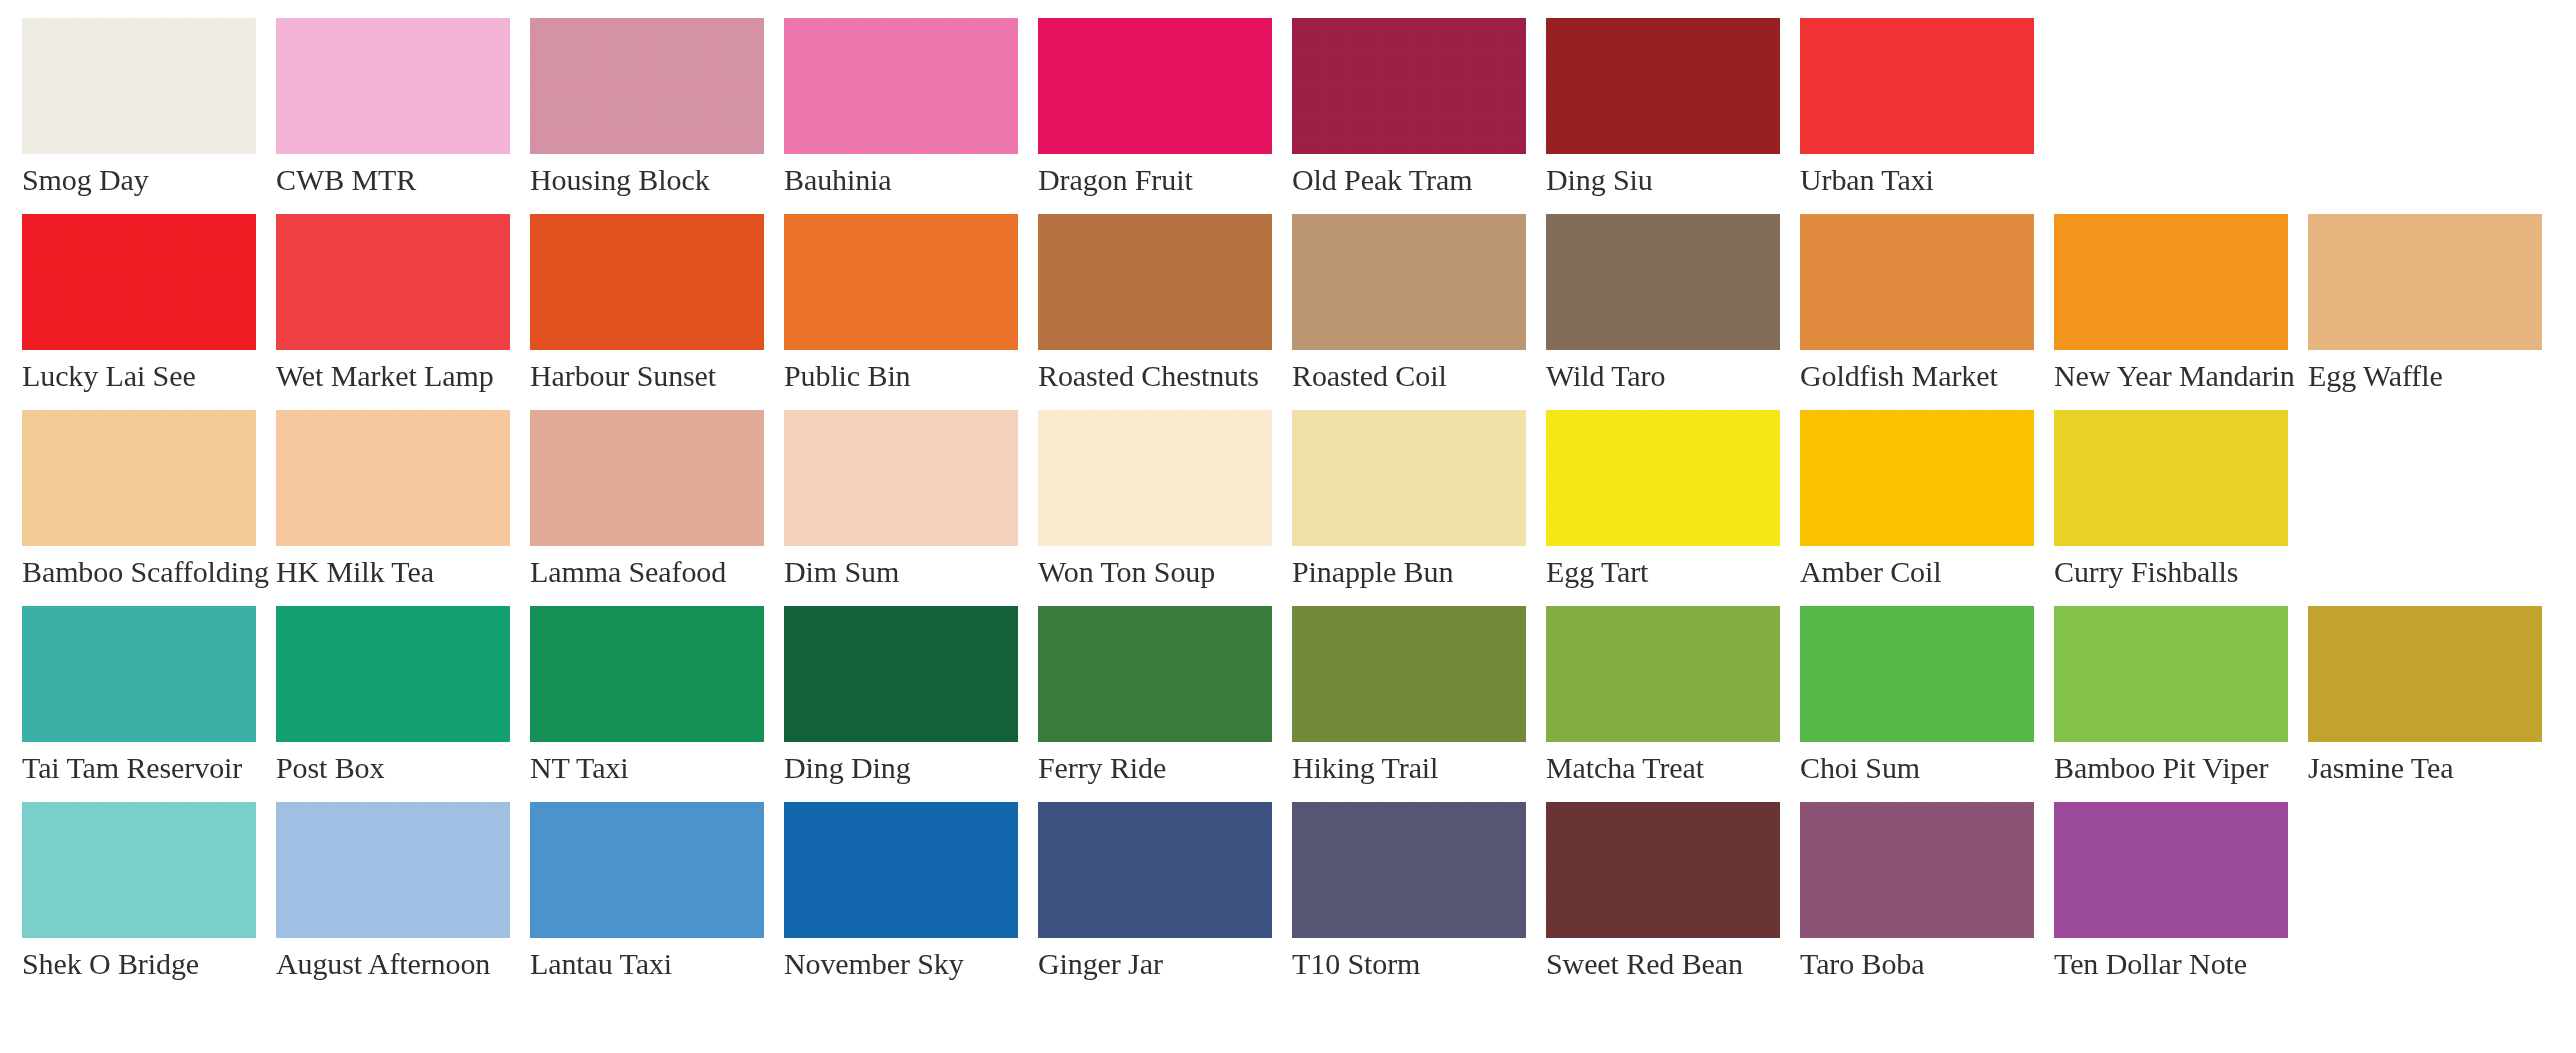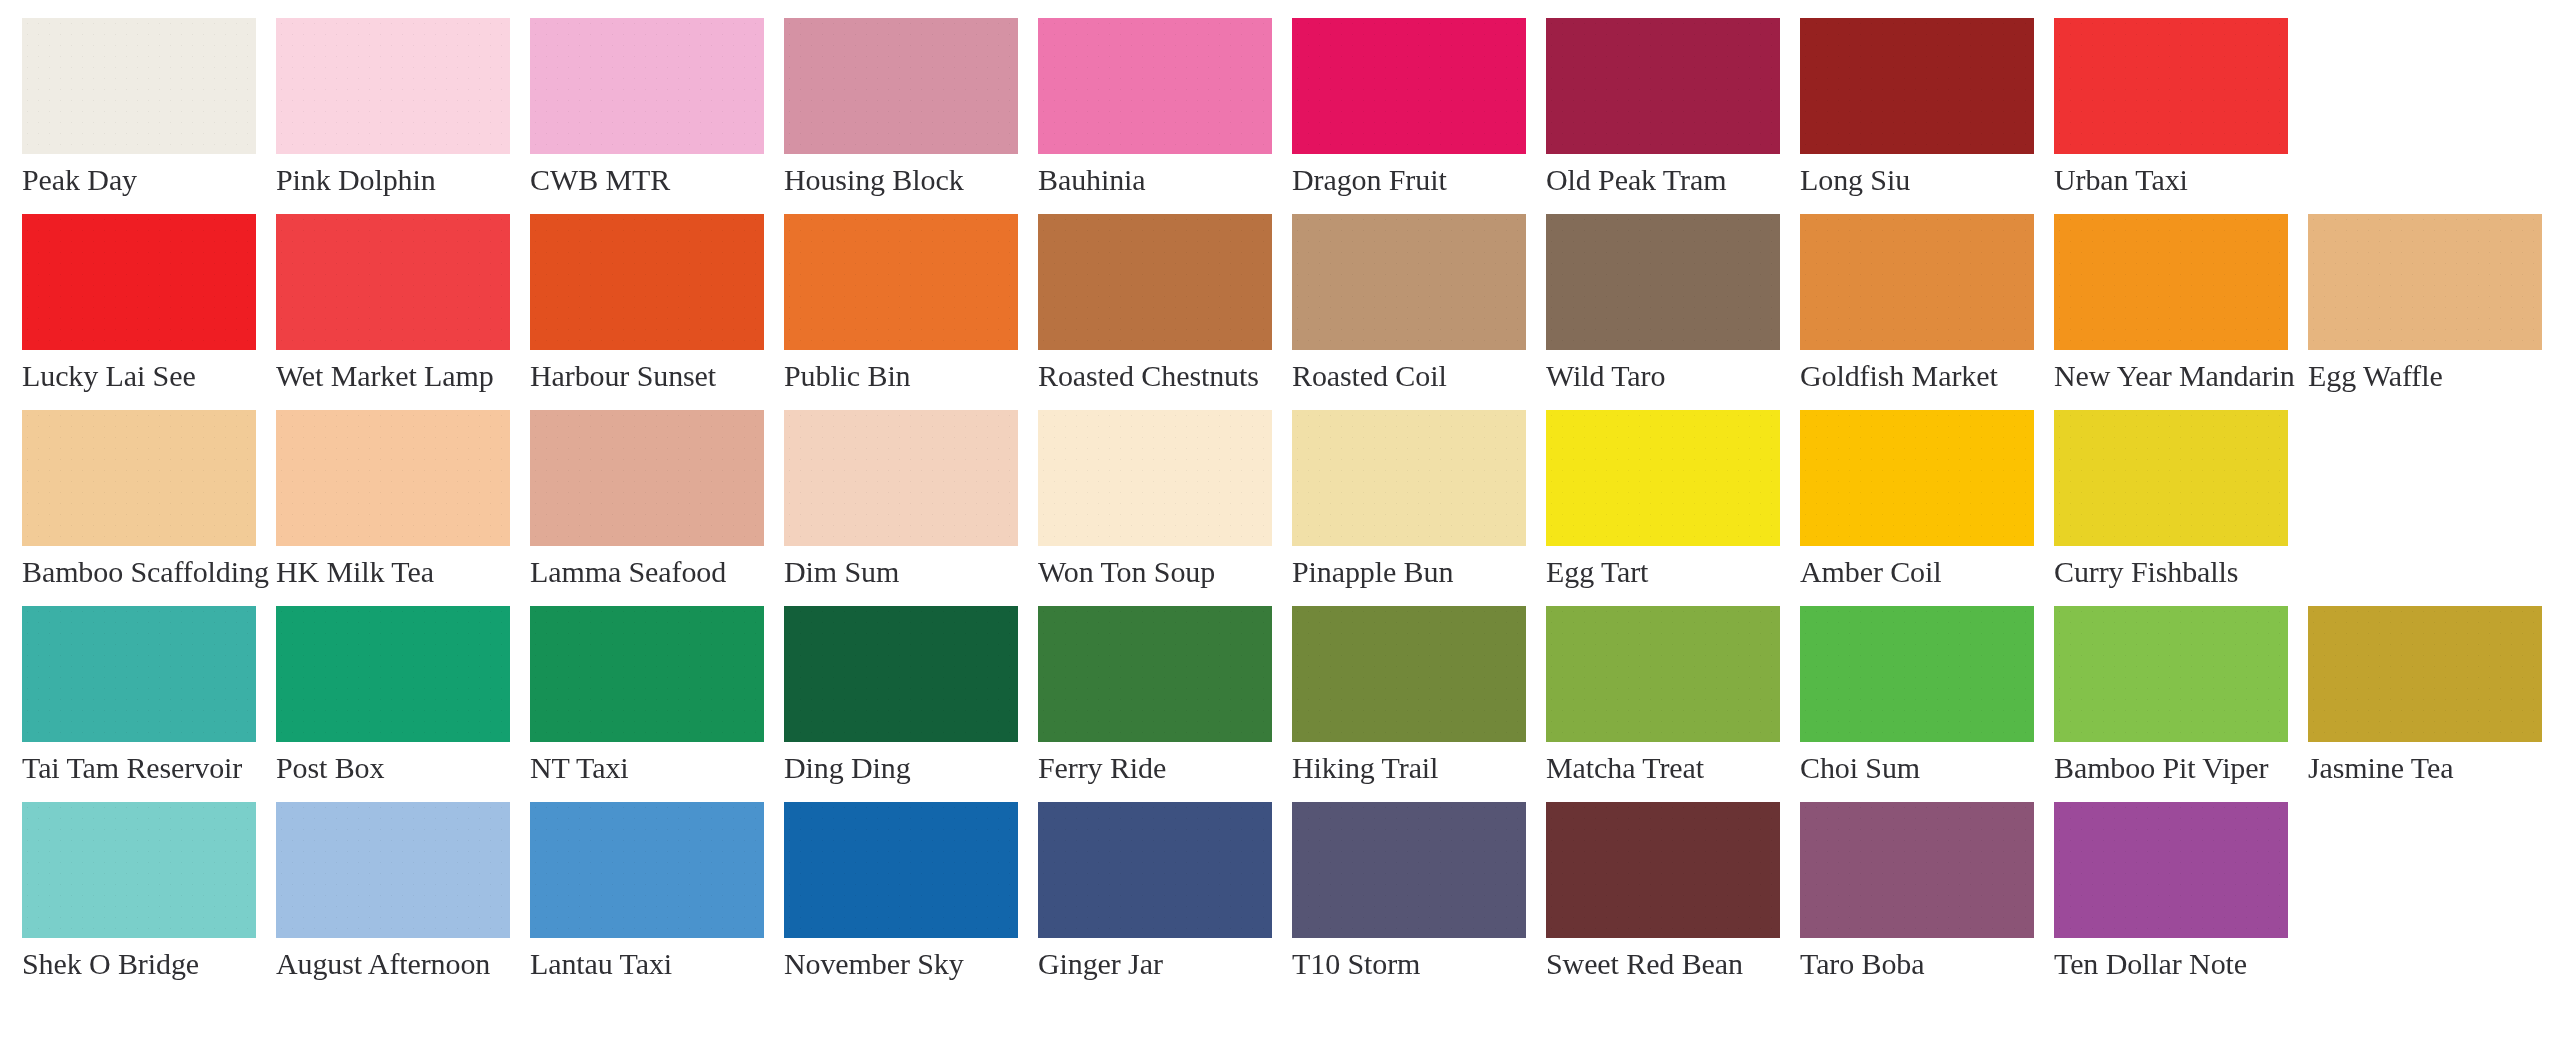--- a/index.html
+++ b/index.html
@@ -59,25 +59,21 @@
     font-family:"Liberation Serif","DejaVu Serif",serif;
   }
 </style>
 </head>
 <body>
 
 <div id="palette">
     <div class="row">
       <div class="cell">
         <div class="swatch" style="background-color: rgb(239, 236, 228);"></div>
-        <div class="label">Peak Day</div>
-      </div>
-      <div class="cell">
-        <div class="swatch" style="background-color: rgb(250, 212, 224);"></div>
-        <div class="label">Pink Dolphin</div>
+        <div class="label">Smog Day</div>
       </div>
       <div class="cell">
         <div class="swatch" style="background-color: rgb(242, 179, 214);"></div>
         <div class="label">CWB MTR</div>
       </div>
       <div class="cell">
         <div class="swatch" style="background-color: rgb(213, 146, 164);"></div>
         <div class="label">Housing Block</div>
       </div>
       <div class="cell">
@@ -87,21 +83,21 @@
       <div class="cell">
         <div class="swatch" style="background-color: rgb(228, 18, 95);"></div>
         <div class="label">Dragon Fruit</div>
       </div>
       <div class="cell">
         <div class="swatch" style="background-color: rgb(158, 31, 70);"></div>
         <div class="label">Old Peak Tram</div>
       </div>
       <div class="cell">
         <div class="swatch" style="background-color: rgb(150, 33, 32);"></div>
-        <div class="label">Long Siu</div>
+        <div class="label">Ding Siu</div>
       </div>
       <div class="cell">
         <div class="swatch" style="background-color: rgb(239, 50, 51);"></div>
         <div class="label">Urban Taxi</div>
       </div>
     </div>
     <div class="row">
       <div class="cell">
         <div class="swatch" style="background-color: rgb(239, 29, 35);"></div>
         <div class="label">Lucky Lai See</div>

